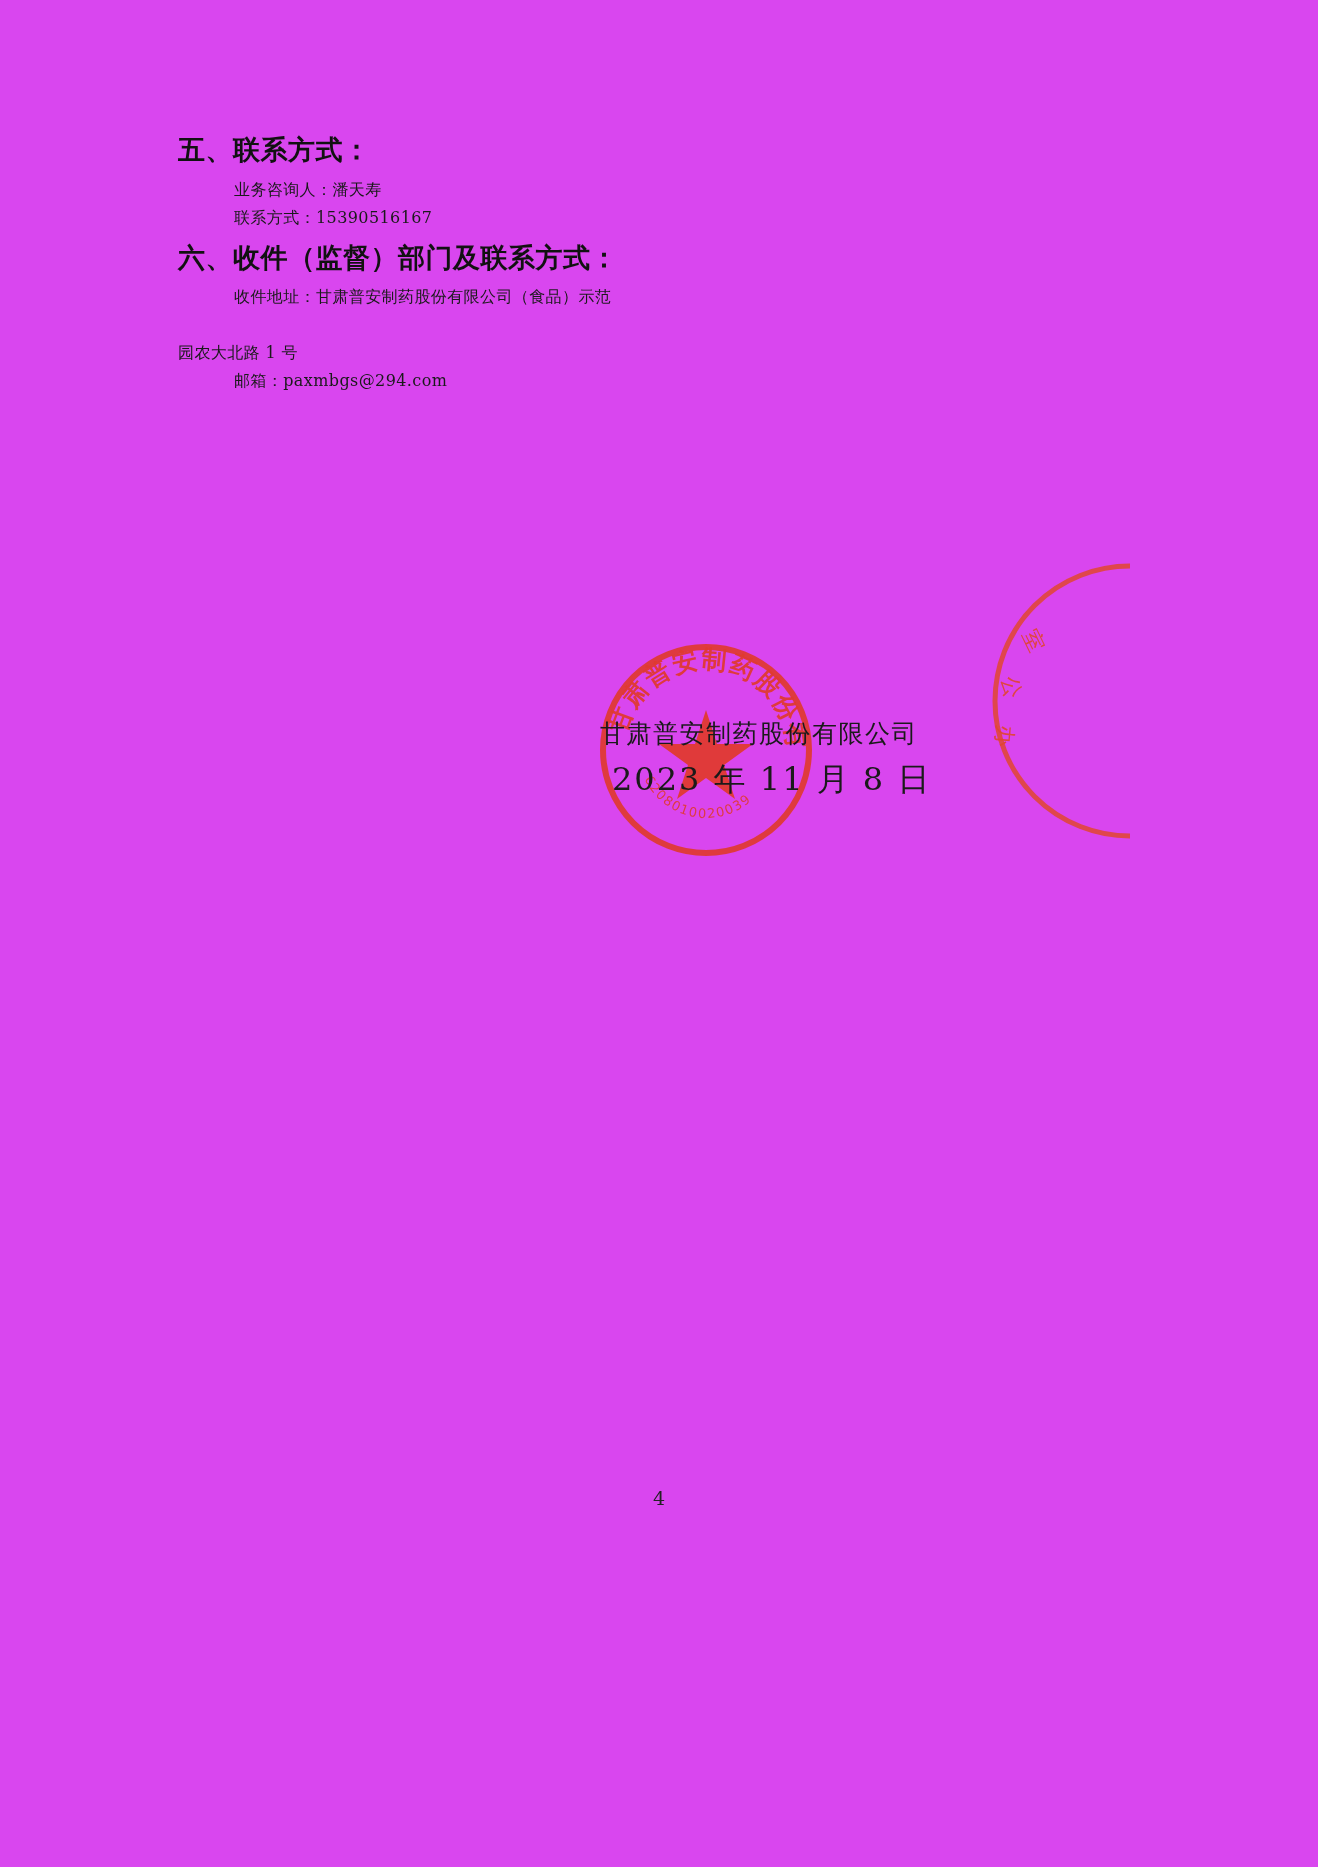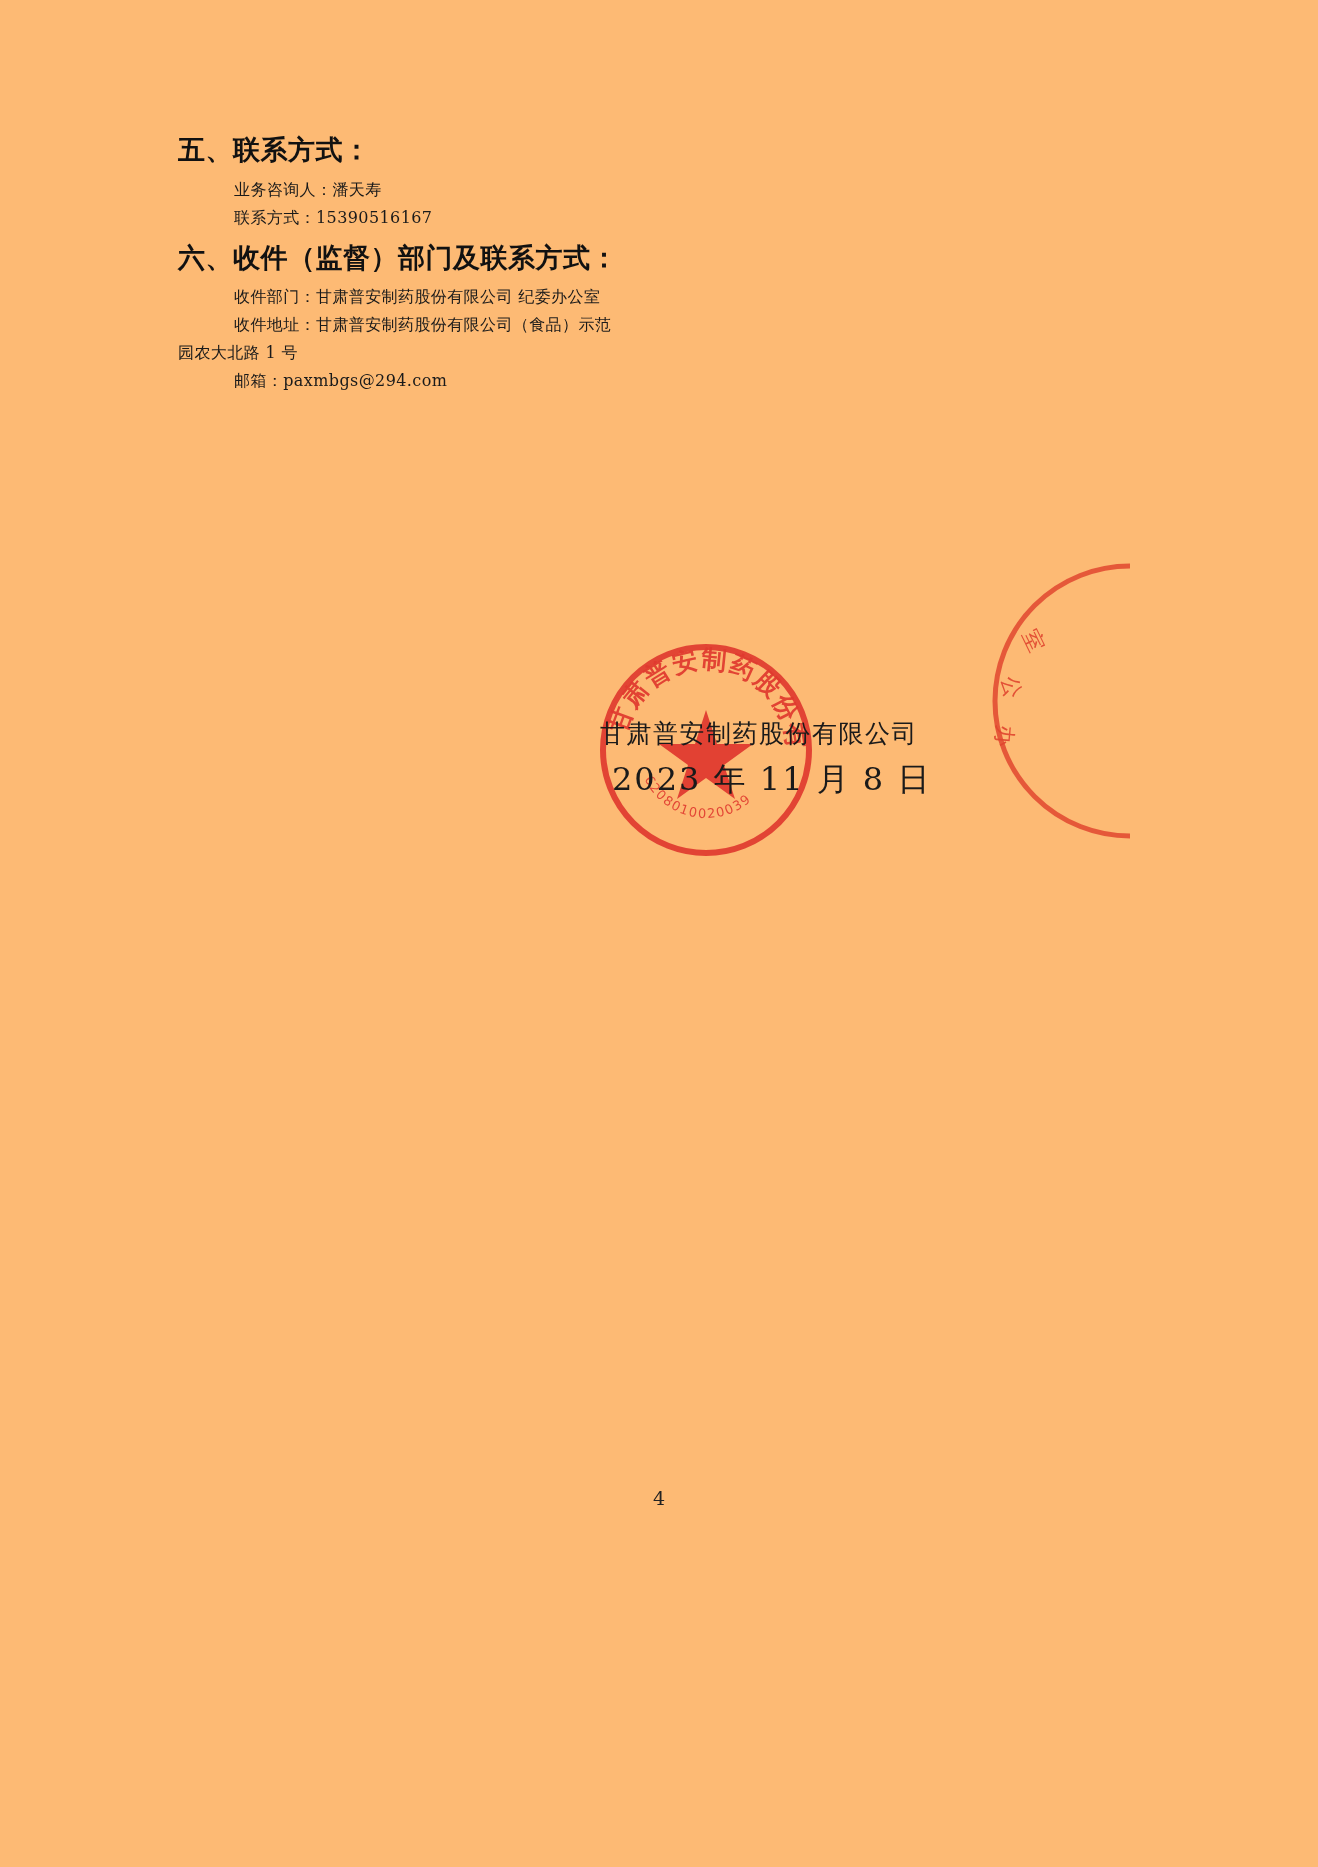--- a/index.html
+++ b/index.html
@@ -4,21 +4,21 @@
 <style>
   html, body {
     margin: 0;
     padding: 0;
     background: #ffffff;
   }
   .page {
     position: relative;
     width: 1318px;
     height: 1867px;
-    background: #fdba74;
+    background: #d946ef;
     overflow: hidden;
     font-family: "DejaVu Serif", serif;
     color: #1a1a1a;
   }
   .content {
     position: absolute;
     left: 178px;
     top: 128px;
     width: 960px;
   }
@@ -42,20 +42,21 @@
     letter-spacing: 0.4px;
     color: #1a1a1a;
     margin: 0;
     white-space: pre;
   }
   .indent {
     padding-left: 56px;
   }
   .noindent {
     padding-left: 0;
+    margin-top: 28px;
   }
 
   
   .sign-block {
     position: absolute;
     left: 600px;
     top: 710px;
     width: 430px;
     text-align: left;
   }
@@ -114,21 +115,20 @@
 
 <div class="page">
 
   <div class="content">
 
     <p class="sec-heading">五、联系方式：</p>
     <p class="body-line indent">业务咨询人：潘天寿</p>
     <p class="body-line indent">联系方式：15390516167</p>
 
     <p class="sec-heading second">六、收件（监督）部门及联系方式：</p>
-    <p class="body-line indent">收件部门：甘肃普安制药股份有限公司 纪委办公室</p>
     <p class="body-line indent">收件地址：甘肃普安制药股份有限公司（食品）示范</p>
     <p class="body-line noindent">园农大北路 1 号</p>
     <p class="body-line indent">邮箱：paxmbgs@294.com</p>
 
   </div>
 
   <div class="seal-edge">
     <svg width="200" height="290" viewBox="0 0 200 290" xmlns="http://www.w3.org/2000/svg">
       <g fill="none" stroke="#e0462f" stroke-width="5" opacity="0.85">
         <circle cx="200" cy="145" r="135"></circle>

